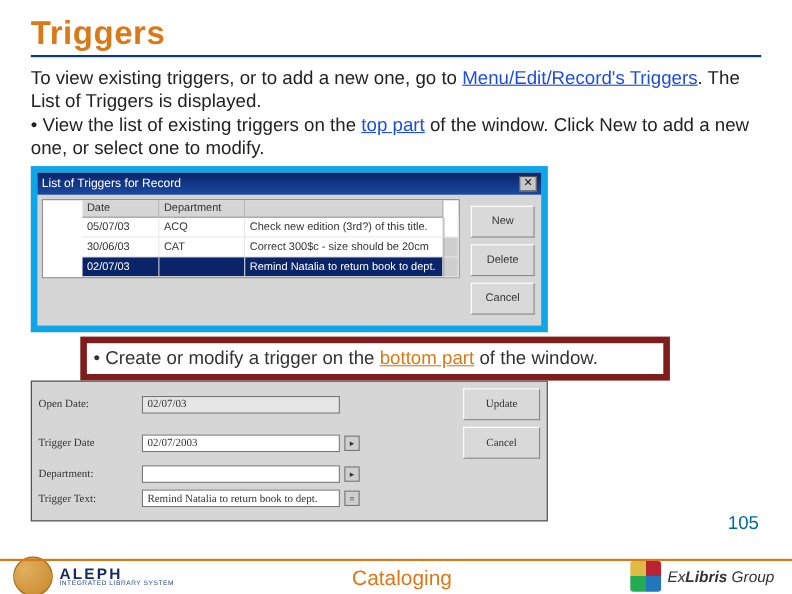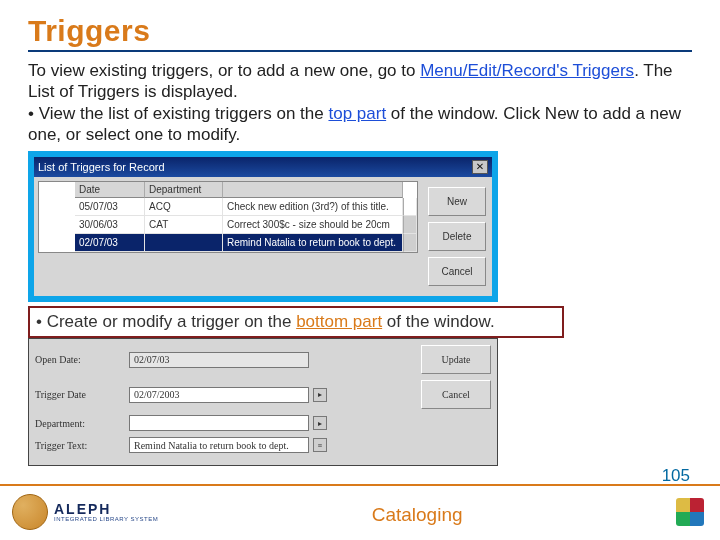--- a/index.html
+++ b/index.html
@@ -103,25 +103,26 @@
     background: #0a246a;
     color: #fff;
   }
   .vscroll {
     grid-row: 1 / span 4;
     background: #cfcfcf;
     border-left: 1px solid #aaa;
   }
   .mid-callout {
     margin-top: 4px;
-    border: 2px solid #7f1d1d;
+    border: 6px solid #7f1d1d;
     background: #fff;
     padding: 4px 6px;
     font-size: 17px;
     width: 536px;
+    margin-left: 45px;
   }
   .mid-callout .accent { color: #d97a1a; }
   .form-window {
     margin-top: 0;
     width: 470px;
     background: #d6d6d6;
     border: 1px solid #444;
     font-family: Liberation Serif, serif;
     font-size: 10px;
     padding: 6px;
@@ -147,21 +148,21 @@
   .page-num {
     position: absolute;
     right: 30px;
     bottom: 54px;
     font-size: 17px;
     color: #0369a1;
   }
   .footer {
     position: absolute;
     left: 0; right: 0; bottom: 0;
-    height: 56px;
+    height: 32px;
     display: flex;
     align-items: center;
     font-family: Verdana, Arial, sans-serif;
   }
   .footer-rule {
     position: absolute;
     left: 0; right: 0; top: 0;
     height: 2px;
     background: #d97a1a;
   }
@@ -300,14 +301,17 @@
   <div class="logo-block">
     <div class="globe"></div>
     <div class="aleph-text">
       <div class="aleph-title">ALEPH</div>
       <div class="aleph-sub">INTEGRATED LIBRARY SYSTEM</div>
     </div>
   </div>
   <div class="footer-center">Cataloging</div>
   <div class="exlibris">
     <div class="ex-icon"></div>
+    <div class="ex-text">
+      <span>Ex</span><b>Libris</b><span> Group</span>
+    </div>
   </div>
 </div>
 
 </body></html>

